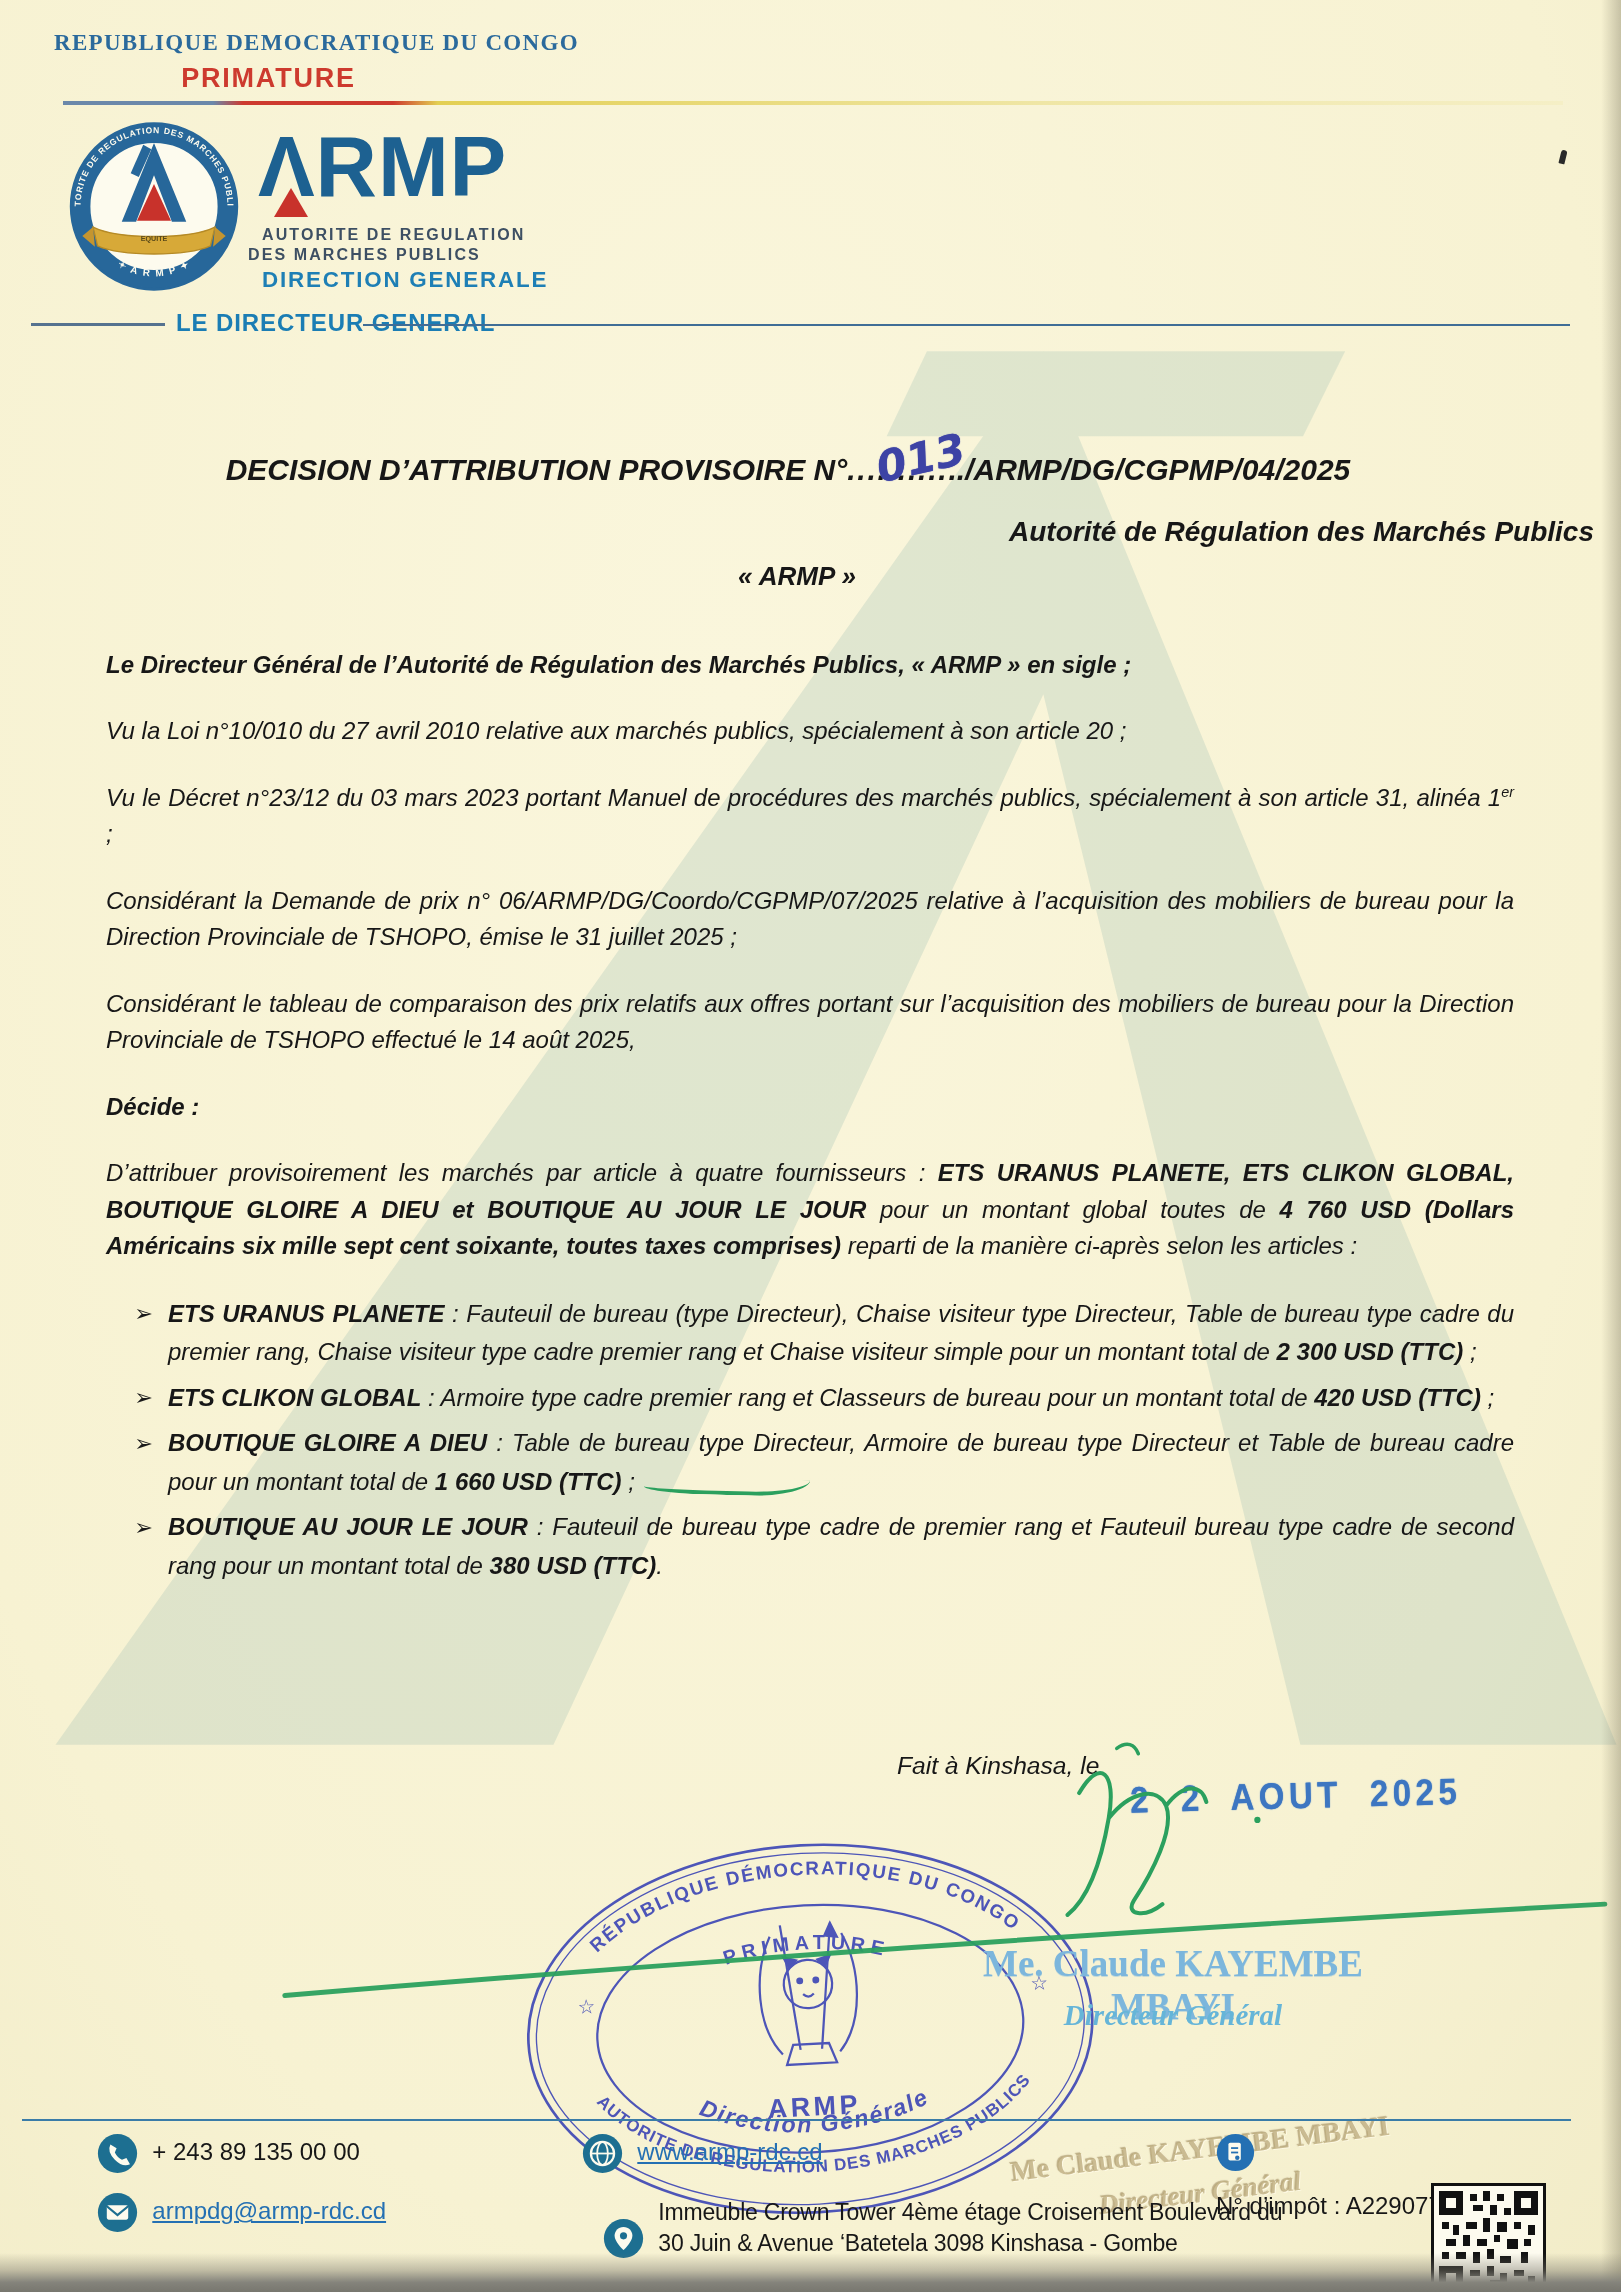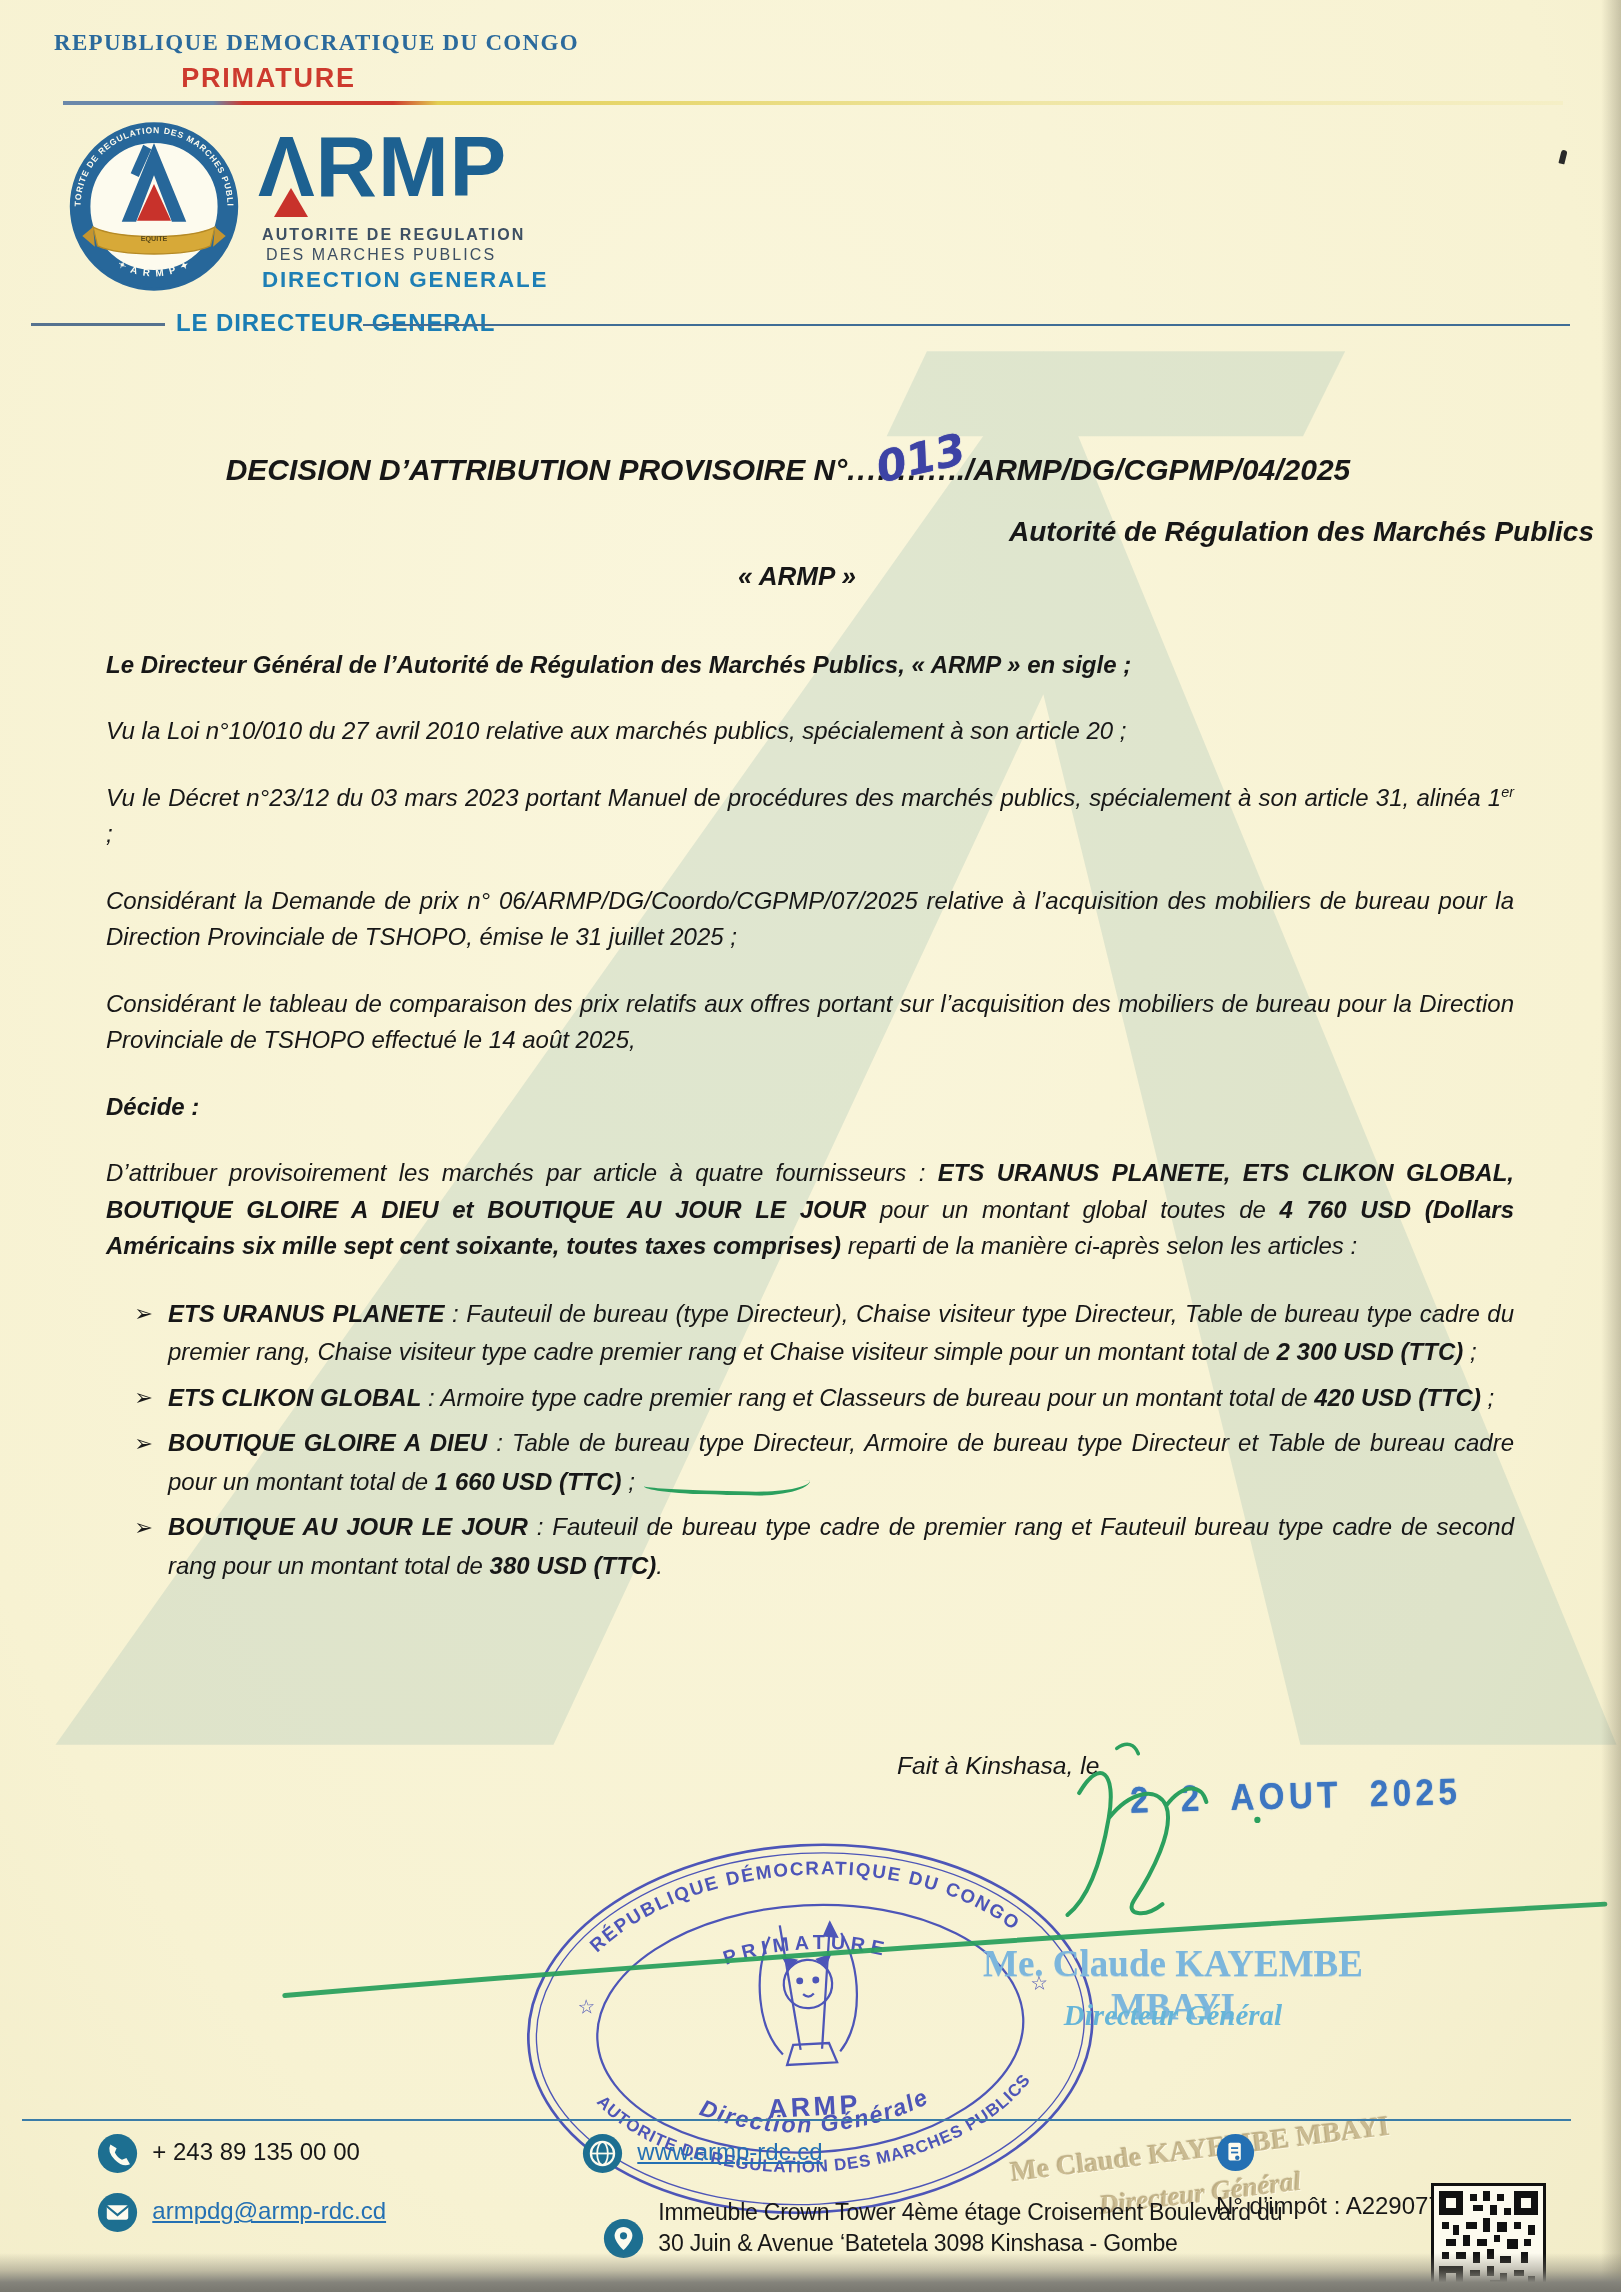--- a/index.html
+++ b/index.html
@@ -12,21 +12,21 @@
   .country{left:54px;top:30px;font-family:"Liberation Serif",serif;font-weight:bold;
            font-size:23px;letter-spacing:1.3px;color:#2b6a9c;text-align:right;}
   .primature{left:0px;top:63px;width:537px;text-align:center;font-weight:bold;
              font-size:27px;letter-spacing:1.8px;color:#cd3a2e;}
   .tricolor{left:63px;top:101px;width:1500px;height:3.6px;
             background:linear-gradient(90deg,#6b88aa 0%,#6b88aa 10%,#cd3a2e 12%,#cd3a2e 22%,#e3cf52 25%,#efe6a5 65%,#f5efc6 100%);}
   .armp-word{left:258px;top:124px;font-size:85px;font-weight:bold;color:#1d6191;letter-spacing:0.9px;line-height:1;}
   .red-tri{left:274px;top:188px;width:0;height:0;border-left:17px solid transparent;
            border-right:17px solid transparent;border-bottom:29px solid #c8322b;}
   .sub1{left:262px;top:226px;font-size:16px;font-weight:bold;letter-spacing:2.1px;color:#3d4f63;}
-  .sub2{left:266px;top:246px;font-size:16px;font-weight:normal;letter-spacing:2.1px;color:#3d4f63;}
+  .sub2{left:248px;top:246px;font-size:16px;font-weight:bold;letter-spacing:2.1px;color:#3d4f63;}
   .dirgen{left:262px;top:267px;font-size:22.4px;font-weight:bold;letter-spacing:1.8px;color:#1e7fb5;}
   .dg-dash{left:31px;top:323px;width:134px;height:2.7px;background:#55728f;}
   .dg-text{left:176px;top:309px;font-size:24px;font-weight:bold;letter-spacing:0.9px;color:#1b7db4;}
   .dg-line{left:363px;top:324px;width:1207px;height:2.2px;background:#3f6d96;}
 
   
   .t1{left:0;top:453px;width:1576px;text-align:center;font-size:30px;font-weight:bold;font-style:italic;}
   .t1 .dots{letter-spacing:1.8px;}
   .hand{left:876px;top:433px;font-size:43px;color:#3d43a5;font-style:italic;font-weight:bold;
         transform:rotate(-13deg);font-family:"DejaVu Sans",sans-serif;text-shadow:0 0 0.9px #3d43a5;}

